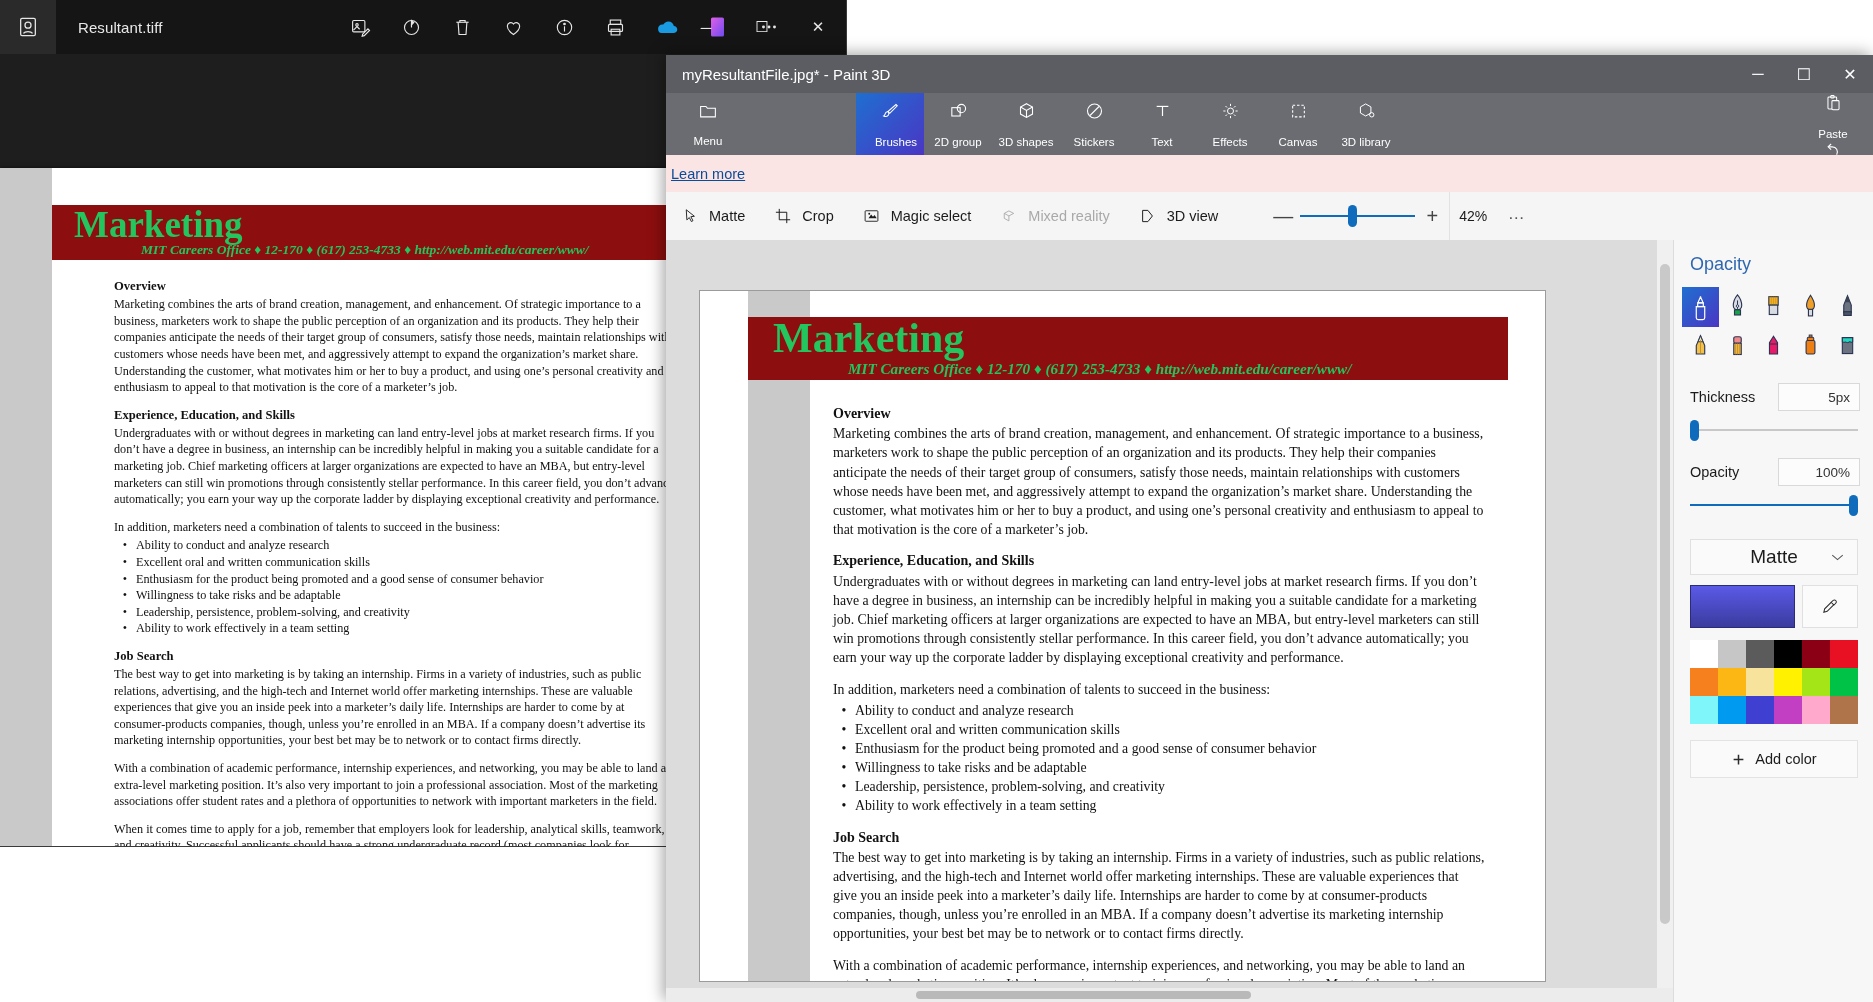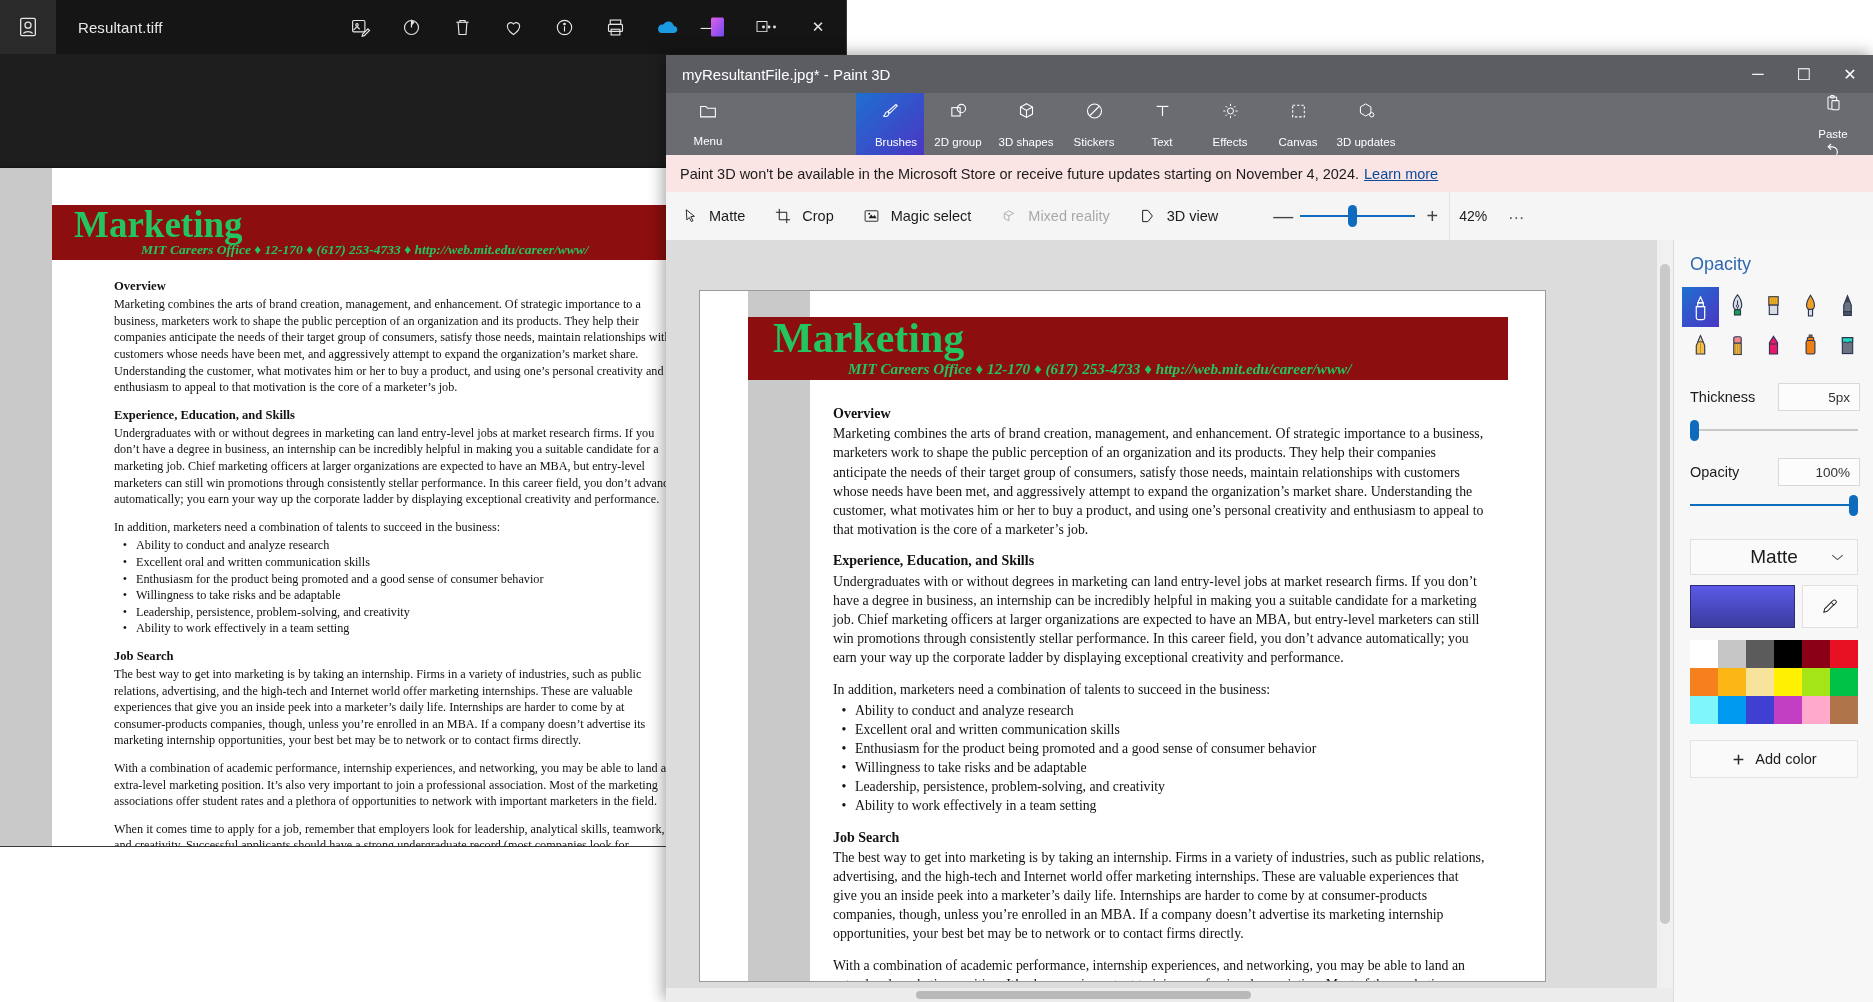--- a/index.html
+++ b/index.html
@@ -397,21 +397,21 @@
         </span>
         <span class="lbl">Canvas</span>
       </div>
       <div class="p3-rib-item">
         <span>
           <svg width="21" height="20" viewBox="0 0 24 24" fill="none" stroke="#ffffff" stroke-width="1.2">
             <path d="M11 3.5l6.3 3.6v7.3L11 18l-6.3-3.6V7.1z"></path>
               <circle cx="18.3" cy="16.6" r="2.6"></circle>
           </svg>
         </span>
-        <span class="lbl">3D updates</span>
+        <span class="lbl">3D library</span>
       </div>
     </div>
 
     <div class="p3-rib-right">
       <div class="p3-rib-item">
         <span>
           <svg width="19" height="20" viewBox="0 0 24 24" fill="none" stroke="#ffffff" stroke-width="1.3">
             <rect x="5" y="4.5" width="11" height="15" rx="1.2"></rect>
               <rect x="8.5" y="2.6" width="4.2" height="3" rx=".8"></rect>
             <rect x="10" y="9" width="9" height="11.5" rx="1.2" fill="#6a6c71"></rect>
@@ -449,21 +449,20 @@
       </div>
       <div class="p3-chev">
         <svg width="18" height="14" viewBox="0 0 24 16" fill="none" stroke="#ffffff" stroke-width="1.5">
           <path d="M4 11l8-6.5 8 6.5"></path>
         </svg>
       </div>
     </div>
   </div>
 
   <div id="p3-banner">
-    <span class="txt">Paint 3D won't be available in the Microsoft Store or receive future updates starting on November 4, 2024.</span>
     <span class="lnk">Learn more</span>
   </div>
 
   <div id="p3-toolbar">
     <div class="tb-item">
       <span class="ico">
         <svg width="17" height="18" viewBox="0 0 24 24" fill="none" stroke="#1b1b1b" stroke-width="1.3">
           <path d="M6 3.2l11.5 9.2-5 .6 3 5.6-2.3 1.2-2.9-5.6-3.4 3.3z"></path>
         </svg>
       </span>

